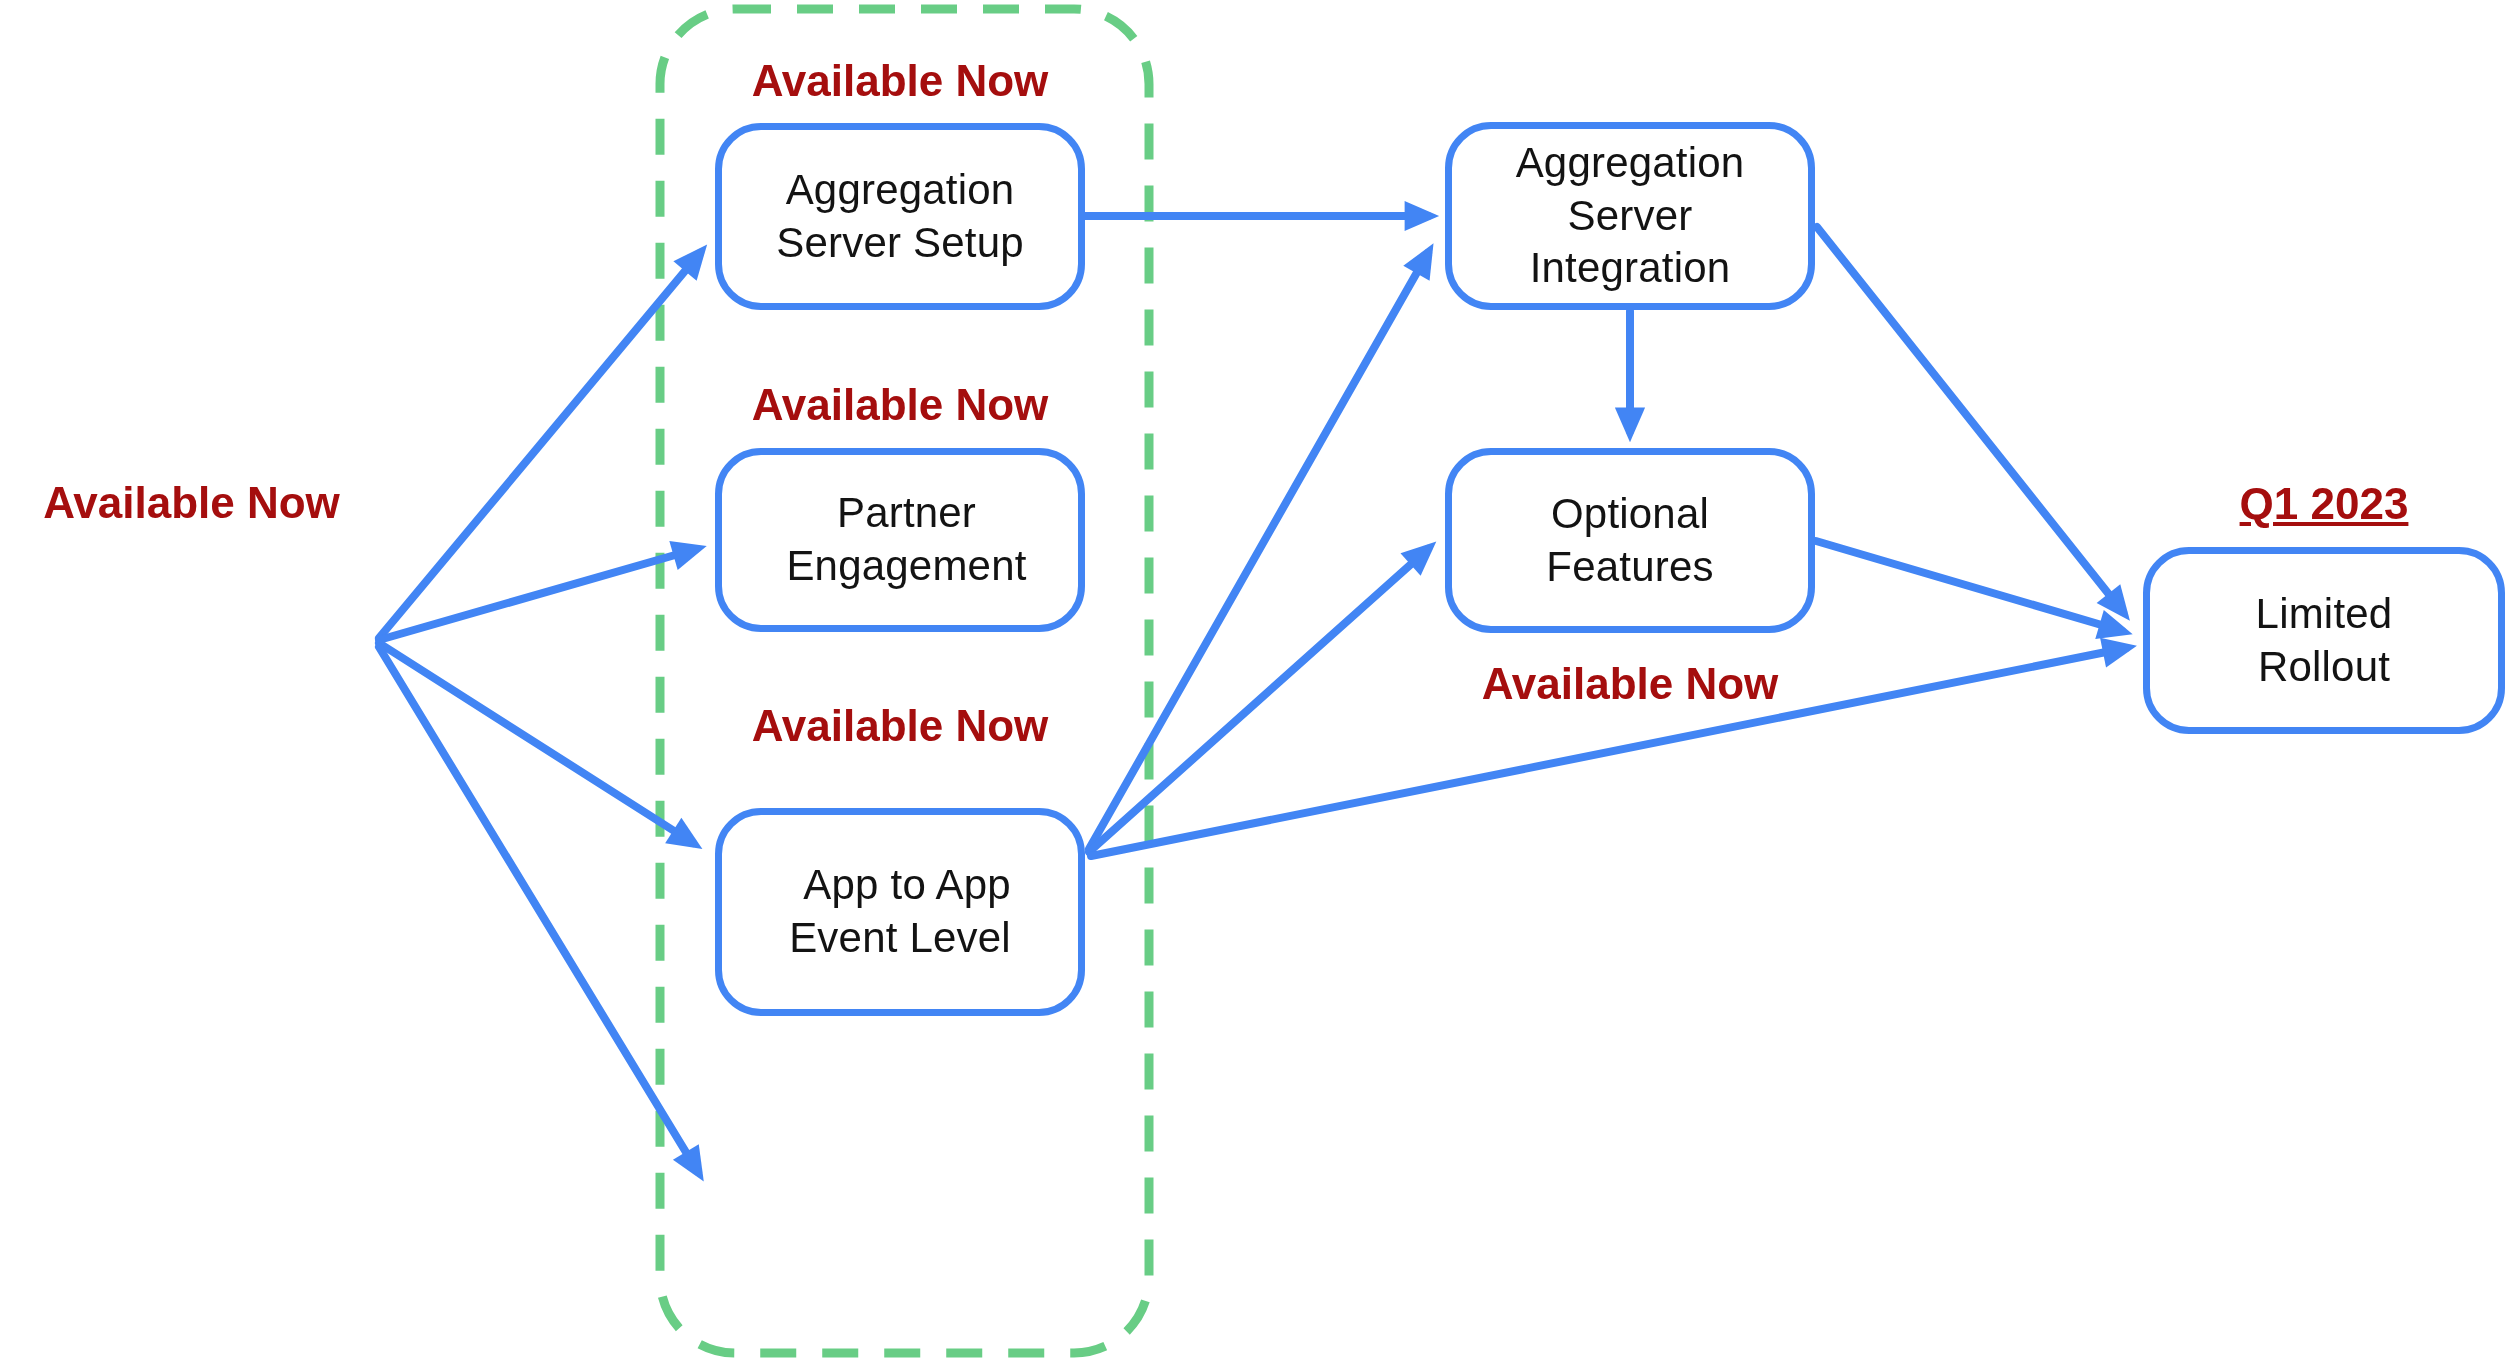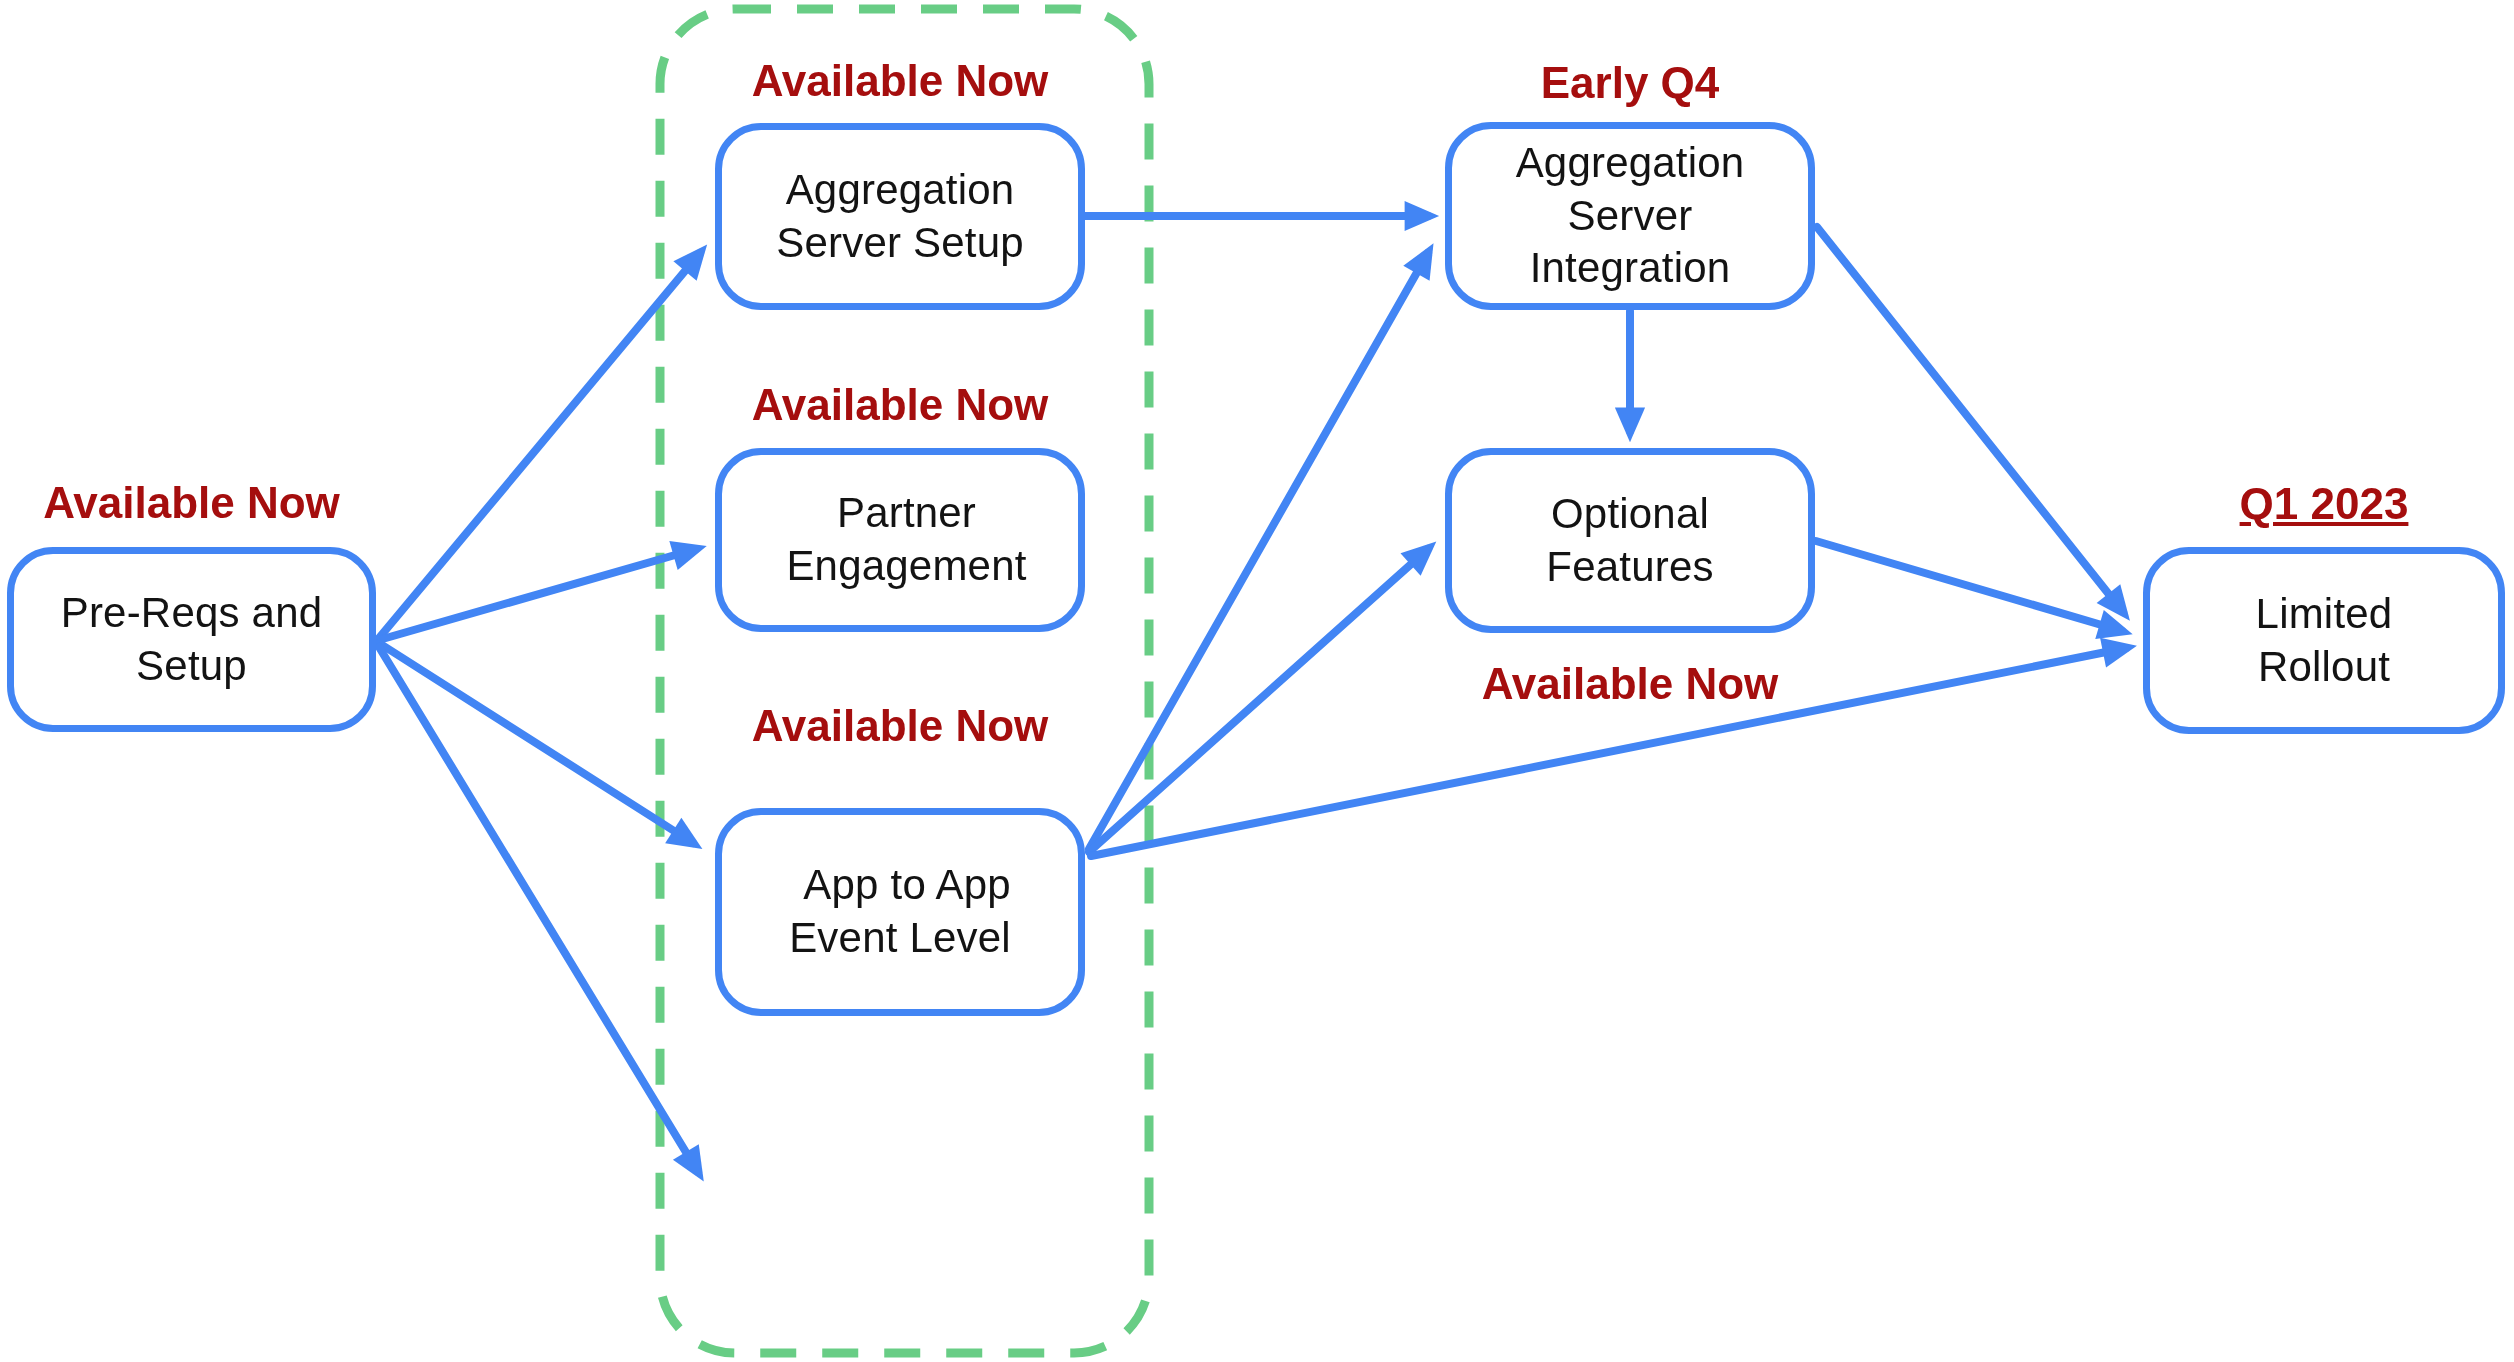--- a/index.html
+++ b/index.html
@@ -86,26 +86,23 @@
         <line x1="1630" y1="311" x2="1630" y2="431" marker-end="url(#arrowhead)"></line>
         <line x1="1817" y1="227" x2="2123" y2="612" marker-end="url(#arrowhead)"></line>
         <line x1="1816" y1="541" x2="2122" y2="631" marker-end="url(#arrowhead)"></line>
       </g>
   </svg>
 
   <div class="status" id="s-prereqs">Available Now</div>
   <div class="status" id="s-aggsetup">Available Now</div>
   <div class="status" id="s-partner">Available Now</div>
   <div class="status" id="s-app">Available Now</div>
-  <div class="status" id="s-aggint">Early Q4</div>
   <div class="status" id="s-optional">Available Now</div>
   <div class="status" id="s-limited">Q1 2023</div>
 
-  <div class="node" id="n-prereqs">Pre-Reqs and
-Setup</div>
   <div class="node" id="n-aggsetup">Aggregation
 Server Setup</div>
   <div class="node" id="n-partner">Partner
 Engagement</div>
   <div class="node" id="n-app">App to App
 Event Level</div>
   <div class="node" id="n-aggint">Aggregation
 Server
 Integration</div>
   <div class="node" id="n-limited">Limited

